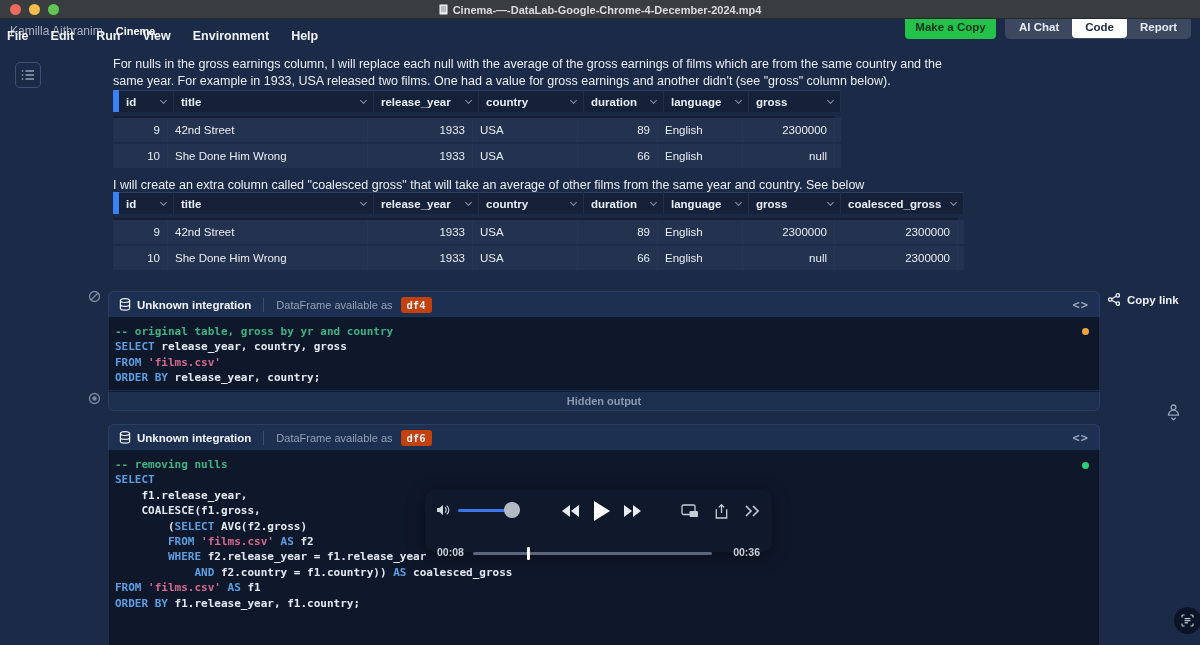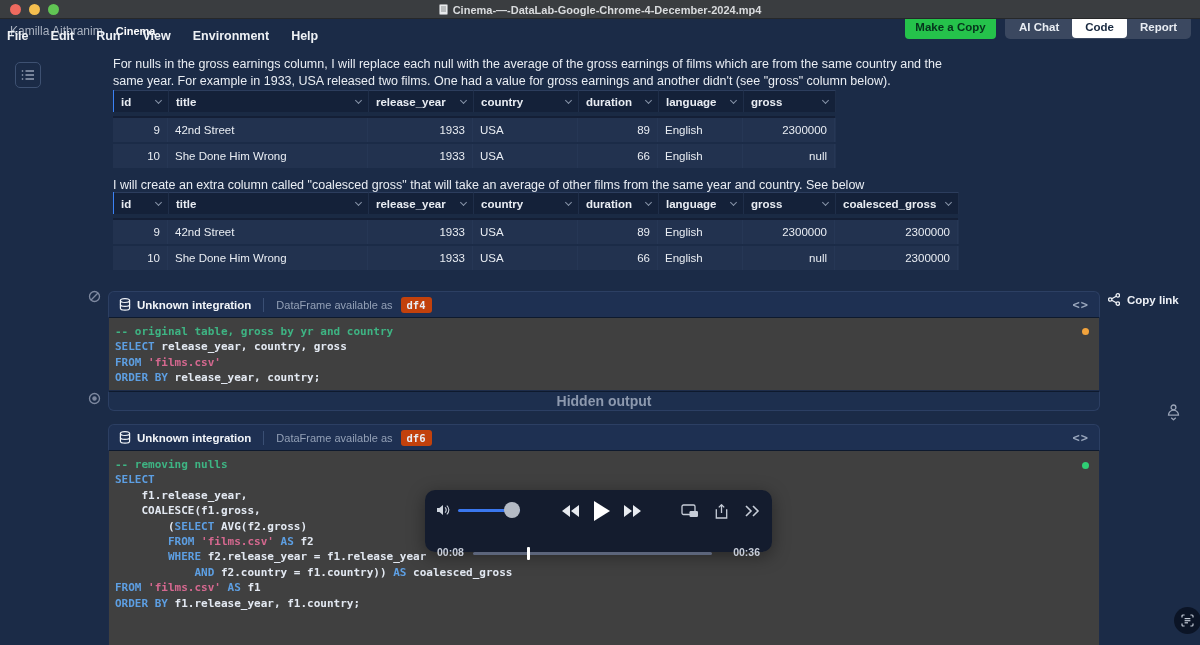--- a/index.html
+++ b/index.html
@@ -35,21 +35,21 @@
   .para { position:absolute; left:113px; color:#e9edf3; font-size:12.5px; line-height:17px; font-weight:500; }
   #para1 { top:56px; width:858px; }
   #para2 { top:177px; width:880px; }
   
   .dtable { position:absolute; left:113px; }
   #table1 { top:90px; } #table2 { top:192px; }
   .trow { display:flex; }
   .hcell { background:#142139; border-top:1px solid #2c3d5d; border-right:1px solid #2c3d5d;
     height:22px; display:flex; align-items:center; justify-content:space-between; padding:0 7px;
     font-size:11.5px; font-weight:700; color:#e2e8f0; }
-  .trow.thead { border-left:1px solid #3b82f6; }
+  .trow.thead { border-left:6px solid #3b82f6; }
   .chev { width:5px; height:5px; border-right:1.5px solid #8793a8; border-bottom:1.5px solid #8793a8;
     transform:rotate(45deg); margin-top:-3px; flex:none; }
   .tstrip { height:6px; background:#1a2a44; border-bottom:2px solid #141f36; }
   .trow.tbodyr { height:24px; margin-bottom:2px; background:#22324f; }
   .tcell { display:flex; align-items:center; padding:0 7px; font-size:11.5px; color:#e9edf3;
     border-right:1px solid rgba(44,61,93,.45); overflow:hidden; white-space:nowrap; }
   .tcell.right { justify-content:flex-end; }
   
   .gutter-ic { position:absolute; color:#7e89a0; }
   
@@ -57,32 +57,32 @@
   #cell1 { top:291px; } #cell2 { top:424px; }
   .cell-header { height:27px; background:#1e3052; border:1px solid #2c3f63; border-bottom:1px solid #0e1a2e;
     border-radius:6px 6px 0 0; display:flex; align-items:center; padding:0 10px; }
   .integ { display:flex; align-items:flex-end; gap:6px; color:#f2f5f9; font-size:11.5px; font-weight:700; }
   .vdiv { width:1px; height:14px; background:#3a4f74; margin:0 12px; }
   .df-label { color:#93a0b6; font-size:11px; }
   .df-badge { margin-left:8px; background:#c2410c; border-radius:3px; padding:2px 6px;
     font-family:"DejaVu Sans Mono", monospace; font-size:10.5px; font-weight:700; color:#e8edf4; }
   .code-toggle { margin-left:auto; color:#9aa7bd; font-family:"DejaVu Sans Mono", monospace;
     font-size:12px; font-weight:700; letter-spacing:1px; }
-  .cell-code { position:relative; background:#404040; border:1px solid #1d2c49; border-top:none;
+  .cell-code { position:relative; background:#0f172a; border:1px solid #1d2c49; border-top:none;
     padding:6px 18px 8px 6px; overflow:hidden; }
   #cell1 .cell-code { height:73px; }
   #cell2 .cell-code { height:196px; border-bottom:none; }
   .cl { white-space:pre; font-family:"DejaVu Sans Mono", monospace; font-size:11px; font-weight:600;
     line-height:15.4px; color:#e3e9f2; }
   .tk-k { color:#5d9fe3; } .tk-s { color:#d5688f; } .tk-c { color:#3eb483; } .tk-p { color:#e3e9f2; }
   .dot { position:absolute; width:7px; height:7px; border-radius:50%; right:11px; top:7px; }
   .dot.orange { background:#f2a33c; } .dot.green { background:#2fce74; }
   .hidden-bar { height:20px; background:#1d2f4e; border:1px solid #2c3f63; border-top:1px solid #0e1a2e;
     border-radius:0 0 6px 6px; display:flex; align-items:center; justify-content:center;
-    font-size:14px; font-weight:700; color:#8d99ae; }
+    font-size:11px; font-weight:700; color:#8d99ae; }
   .copy-link { position:absolute; left:1108px; top:293px; display:flex; align-items:center; gap:7px;
     color:#eef1f6; font-size:11.5px; font-weight:600; z-index:6; }
   
   .player { position:absolute; left:425px; top:490px; width:347px; height:62px;
     background:rgba(17,25,45,0.94); border-radius:10px; box-shadow:0 4px 18px rgba(0,0,0,.4); z-index:20; }
   .p-row1 { position:absolute; top:7px; left:0; right:0; height:28px; }
   .p-vol-ic { position:absolute; left:11px; top:6px; color:#cfd5de; }
   .p-vol-track { position:absolute; left:33px; top:12px; width:62px; height:3px; border-radius:2px; background:#3a77ee; }
   .p-vol-knob { position:absolute; left:79px; top:5px; width:16px; height:16px; border-radius:50%; background:#b4bac4; }
   .p-ctr { position:absolute; left:136px; top:0; display:flex; align-items:center; gap:13px; height:28px; color:#e8ebf0; }

